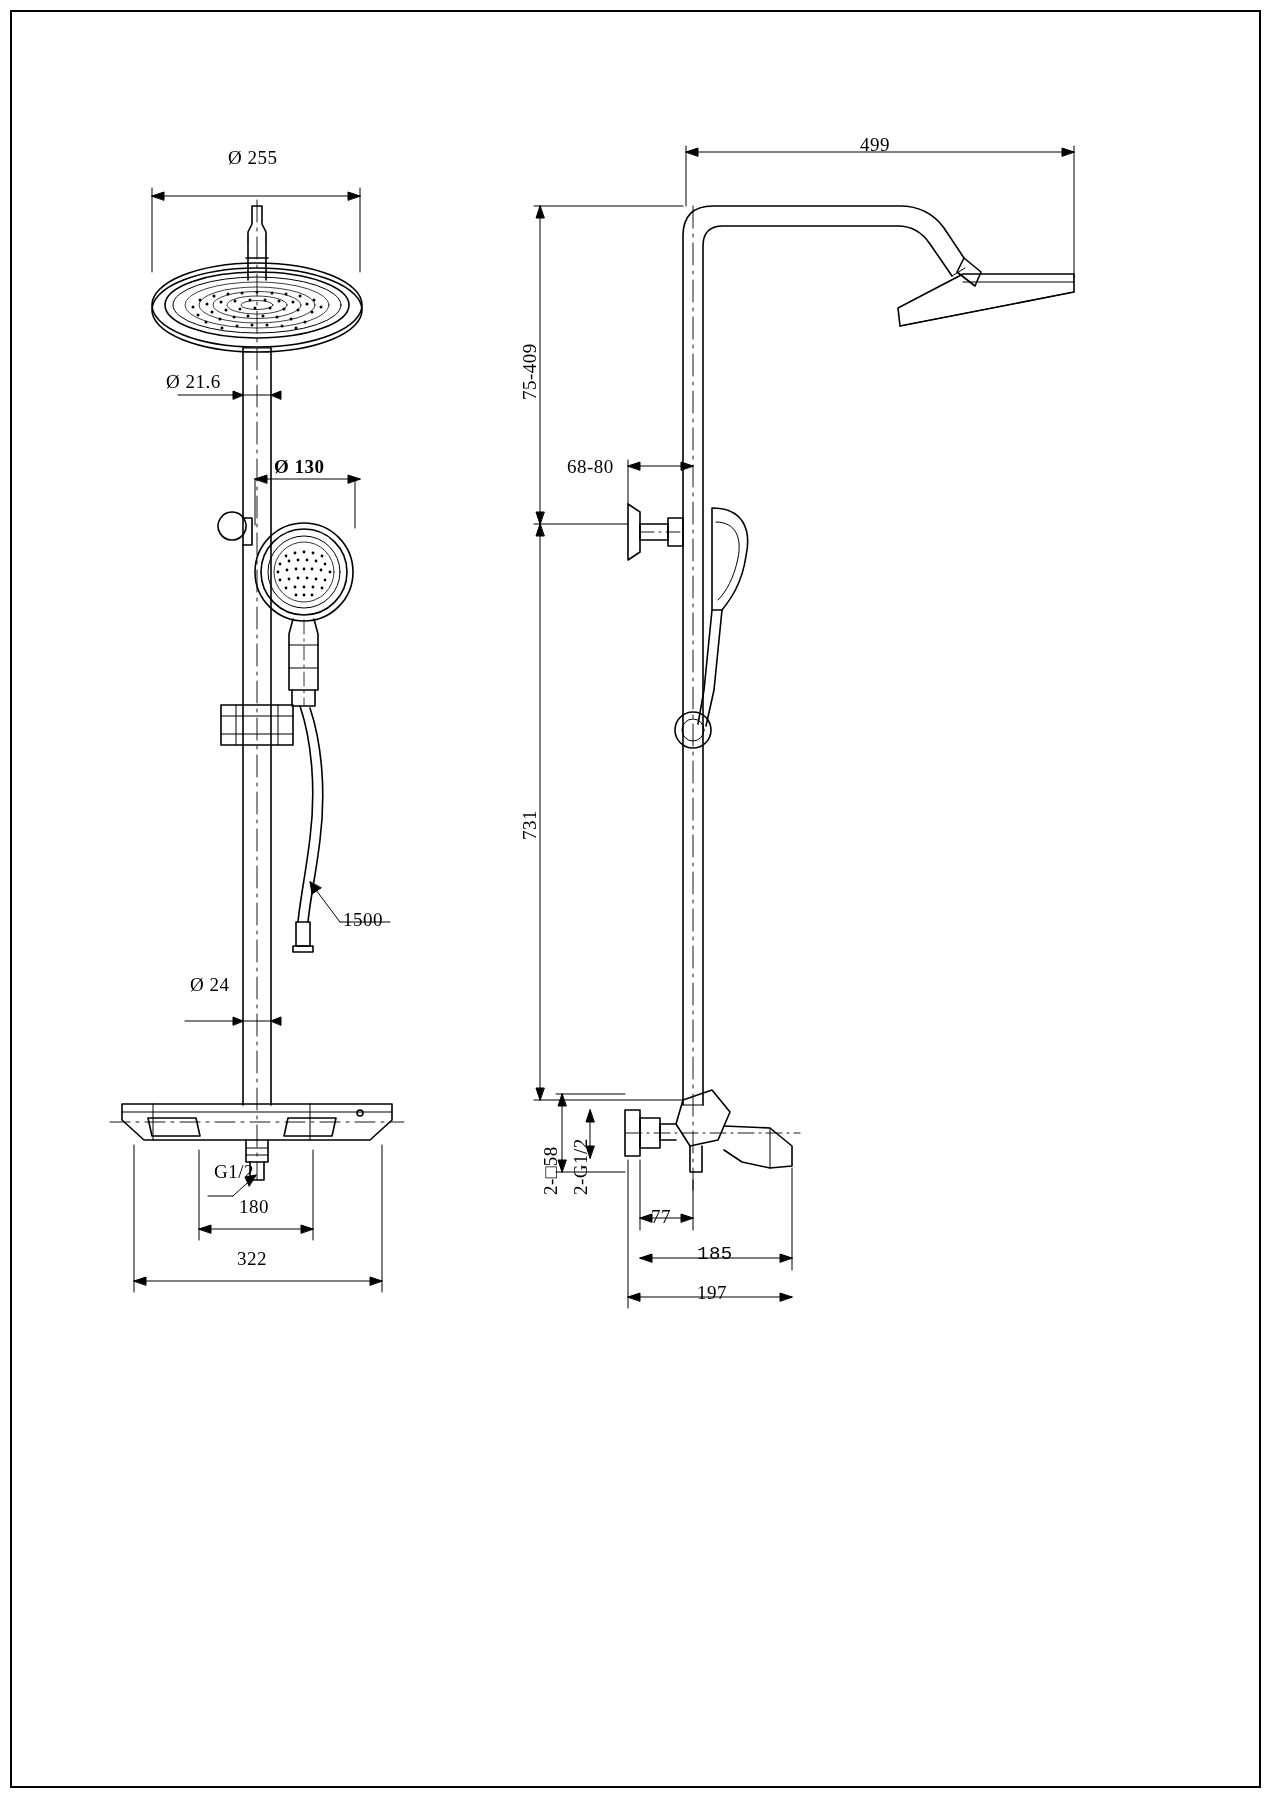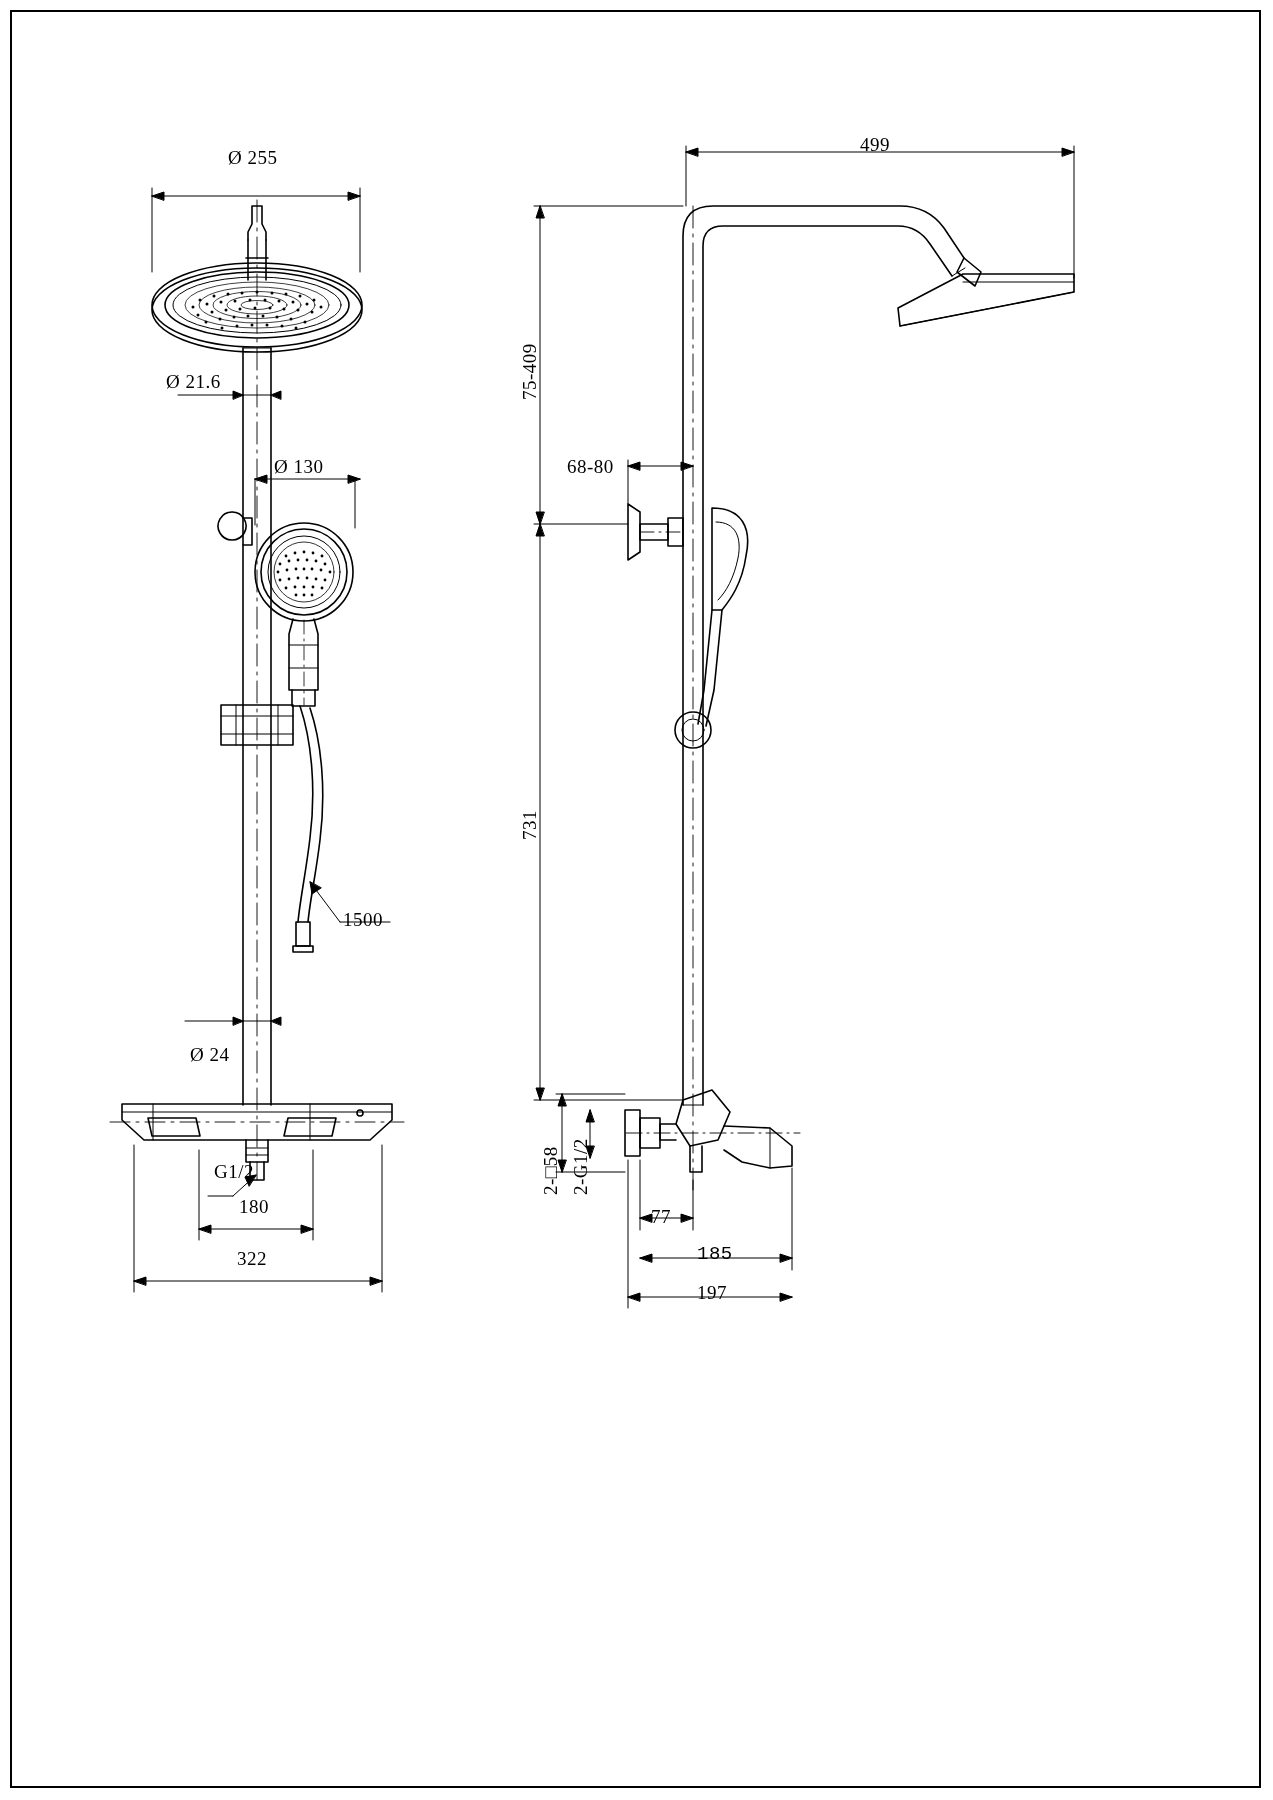--- a/index.html
+++ b/index.html
@@ -291,23 +291,23 @@
         <path d="M628 1297 L792 1297"></path>
         <path d="M628 1297 l12 -4 v8 z" fill="#000"></path>
         <path d="M792 1297 l-12 -4 v8 z" fill="#000"></path>
         <path d="M628 1160 L628 1308"></path>
       </g>
     </g>
   </svg>
 
   <div class="dim" style="left:228px; top:147px;">Ø 255</div>
   <div class="dim" style="left:166px; top:371px;">Ø 21.6</div>
-  <div class="dim" style="left:274px; top:456px;">Ø 130</div>
+  <div class="dim" style="left:274px; top:456px;font-weight:bold;">Ø 130</div>
   <div class="dim" style="left:343px; top:909px;">1500</div>
-  <div class="dim" style="left:190px; top:1044px;">Ø 24</div>
+  <div class="dim" style="left:190px; top:974px;">Ø 24</div>
   <div class="dim" style="left:214px; top:1161px;">G1/2</div>
   <div class="dim" style="left:239px; top:1196px;">180</div>
   <div class="dim" style="left:237px; top:1248px;text-align:center;">322</div>
 
   <div class="dim" style="left:860px; top:134px;">499</div>
   <div class="dim vert" style="left:519px; top:400px;">75-409</div>
   <div class="dim" style="left:567px; top:444px;margin-top:12px;">68-80</div>
   <div class="dim vert" style="left:519px; top:840px;">731</div>
   <div class="dim vert" style="left:540px; top:1195px;">2-□58</div>
   <div class="dim vert" style="left:570px; top:1195px;">2-G1/2</div>

